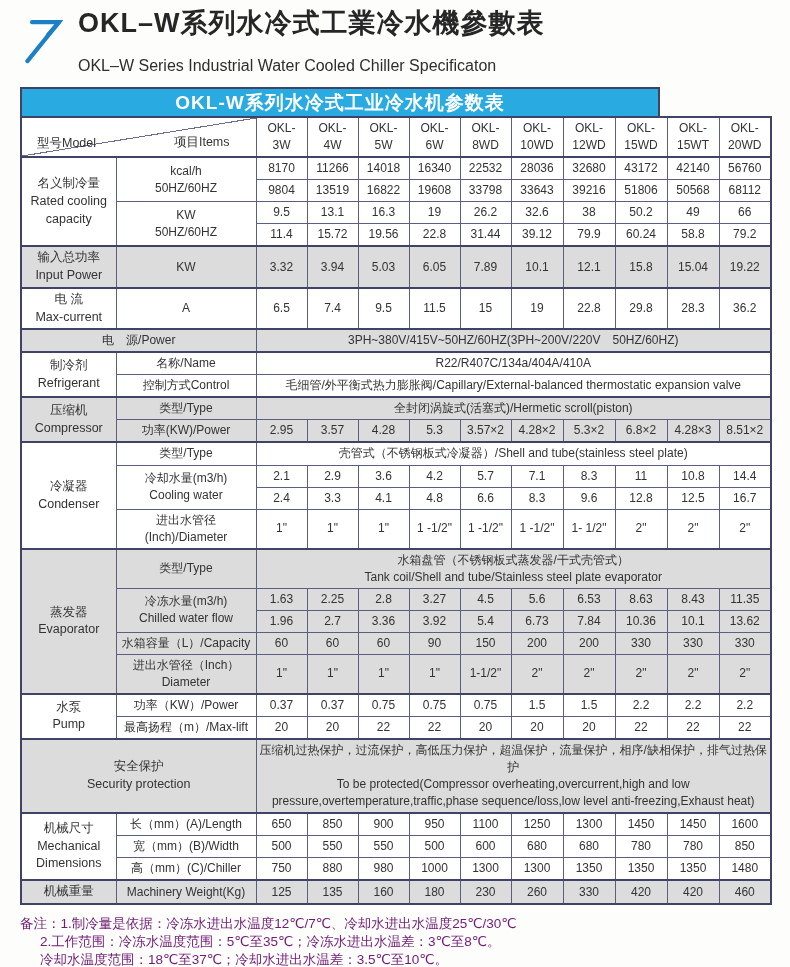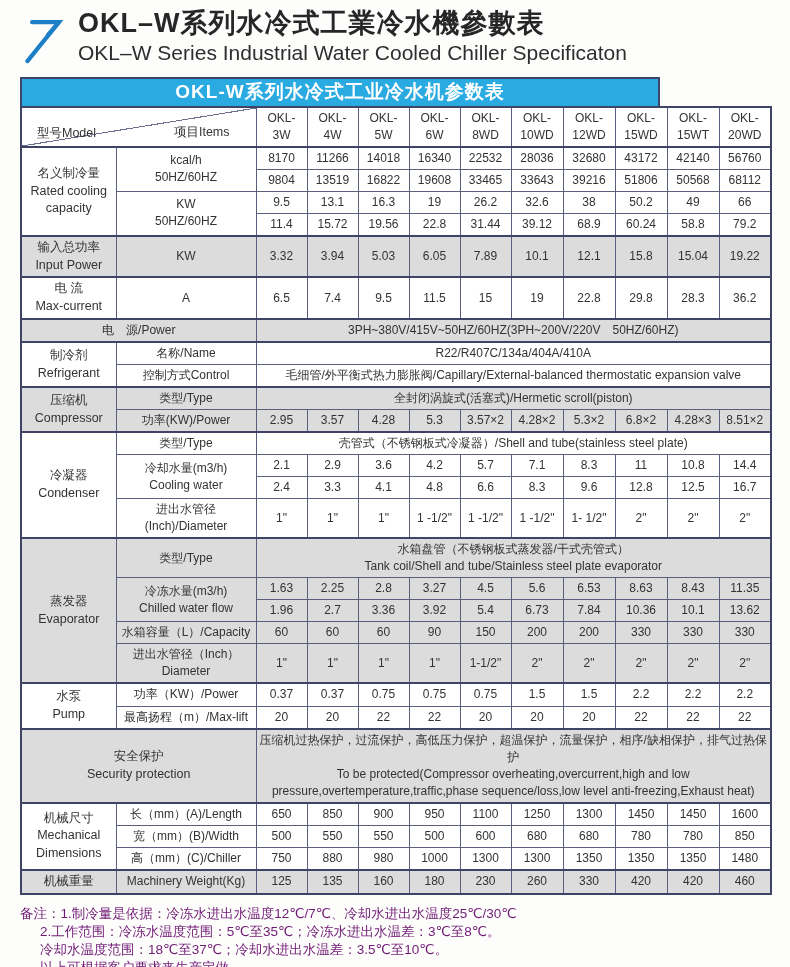--- a/index.html
+++ b/index.html
@@ -4,21 +4,21 @@
 <style>
   html,body{margin:0;padding:0;background:#f4f4f2;}
   body{width:790px;min-height:967px;font-family:"Liberation Sans","DejaVu Sans",sans-serif;color:#2e2e2e;}
   .page{width:790px;min-height:967px;background:#fdfdfc;box-sizing:border-box;padding:8px 20px 10px 20px;}
 
   
   .hdr{display:flex;align-items:flex-start;margin-bottom:12px;}
   .logo{width:52px;height:54px;flex:0 0 auto;margin-right:6px;margin-top:2px;}
   .titles{line-height:1.12;}
   .title-cn{font-size:27px;font-weight:bold;color:#262626;letter-spacing:1px;}
-  .title-en{font-size:21px;color:#2e2e2e;margin-top:3px;}
+  .title-en{font-size:16px;color:#2e2e2e;margin-top:19px;}
 
   
   .tblwrap{width:640px;}
   .caption{height:29px;background:#29abe2;color:#ffffff;font-size:19px;font-weight:bold;
            display:flex;align-items:center;justify-content:center;letter-spacing:1px;
            border:2px solid #3f4466;border-bottom:none;box-sizing:border-box;}
   table.spec{width:750px;border-collapse:collapse;table-layout:fixed;background:#ffffff;
              border:2px solid #3f4466;font-size:12px;color:#333;}
   table.spec td{border:1px solid #5a5f80;text-align:center;vertical-align:middle;
                 padding:2px 2px;line-height:1.42;overflow:hidden;word-wrap:break-word;}
@@ -103,21 +103,21 @@
             <td>32680</td>
             <td>43172</td>
             <td>42140</td>
             <td>56760</td>
           </tr>
           <tr>
             <td>9804</td>
             <td>13519</td>
             <td>16822</td>
             <td>19608</td>
-            <td>33465</td>
+            <td>33798</td>
             <td>33643</td>
             <td>39216</td>
             <td>51806</td>
             <td>50568</td>
             <td>68112</td>
           </tr>
           <tr>
             <td rowspan="2" class="item">KW<br>50HZ/60HZ</td>
             <td>9.5</td>
             <td>13.1</td>
@@ -130,21 +130,21 @@
             <td>49</td>
             <td>66</td>
           </tr>
           <tr>
             <td>11.4</td>
             <td>15.72</td>
             <td>19.56</td>
             <td>22.8</td>
             <td>31.44</td>
             <td>39.12</td>
-            <td>68.9</td>
+            <td>79.9</td>
             <td>60.24</td>
             <td>58.8</td>
             <td>79.2</td>
           </tr>
           <tr class="shaded thick">
             <td class="cat">输入总功率<br>Input Power</td>
             <td class="item">KW</td>
             <td>3.32</td>
             <td>3.94</td>
             <td>5.03</td>

